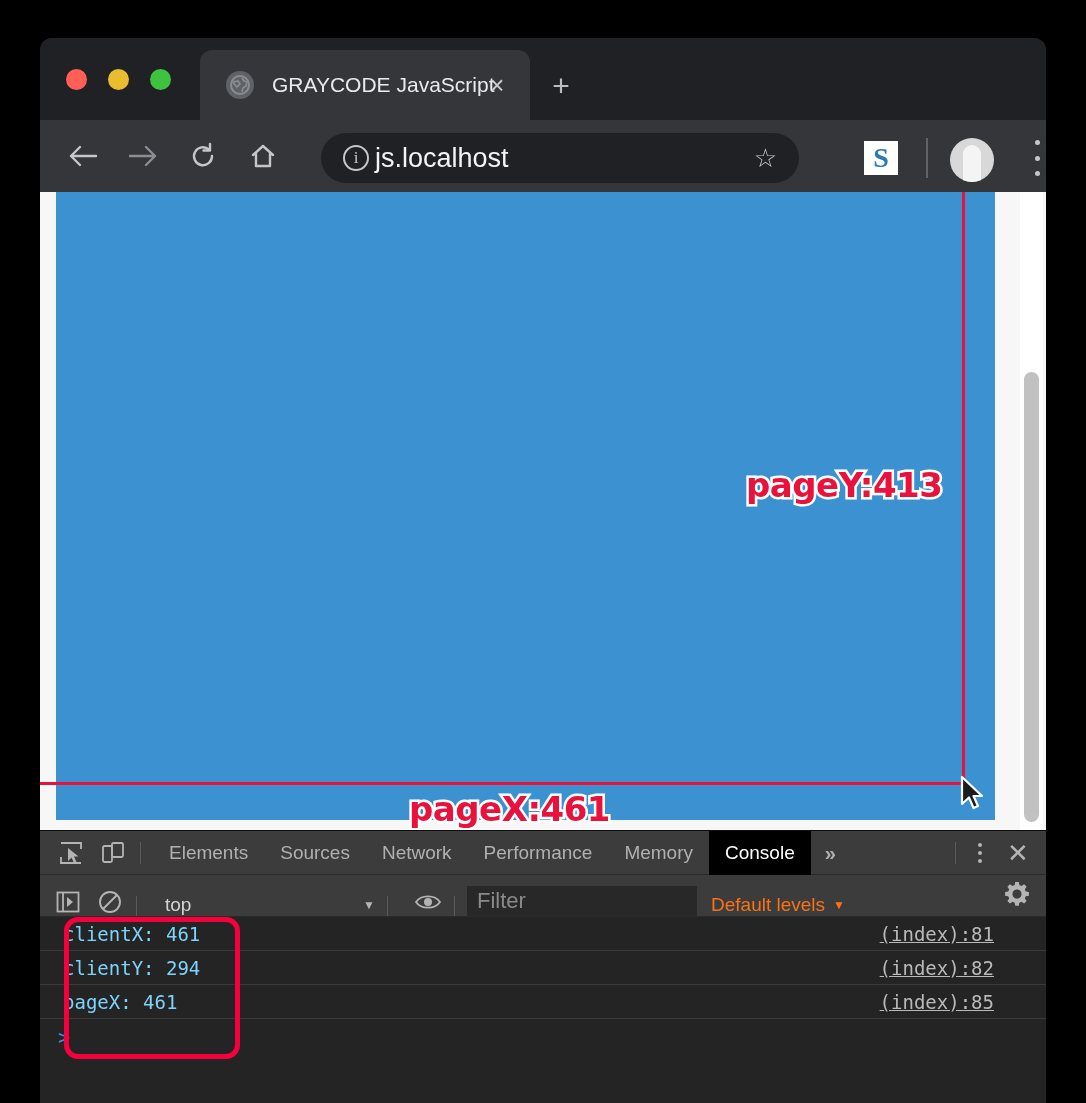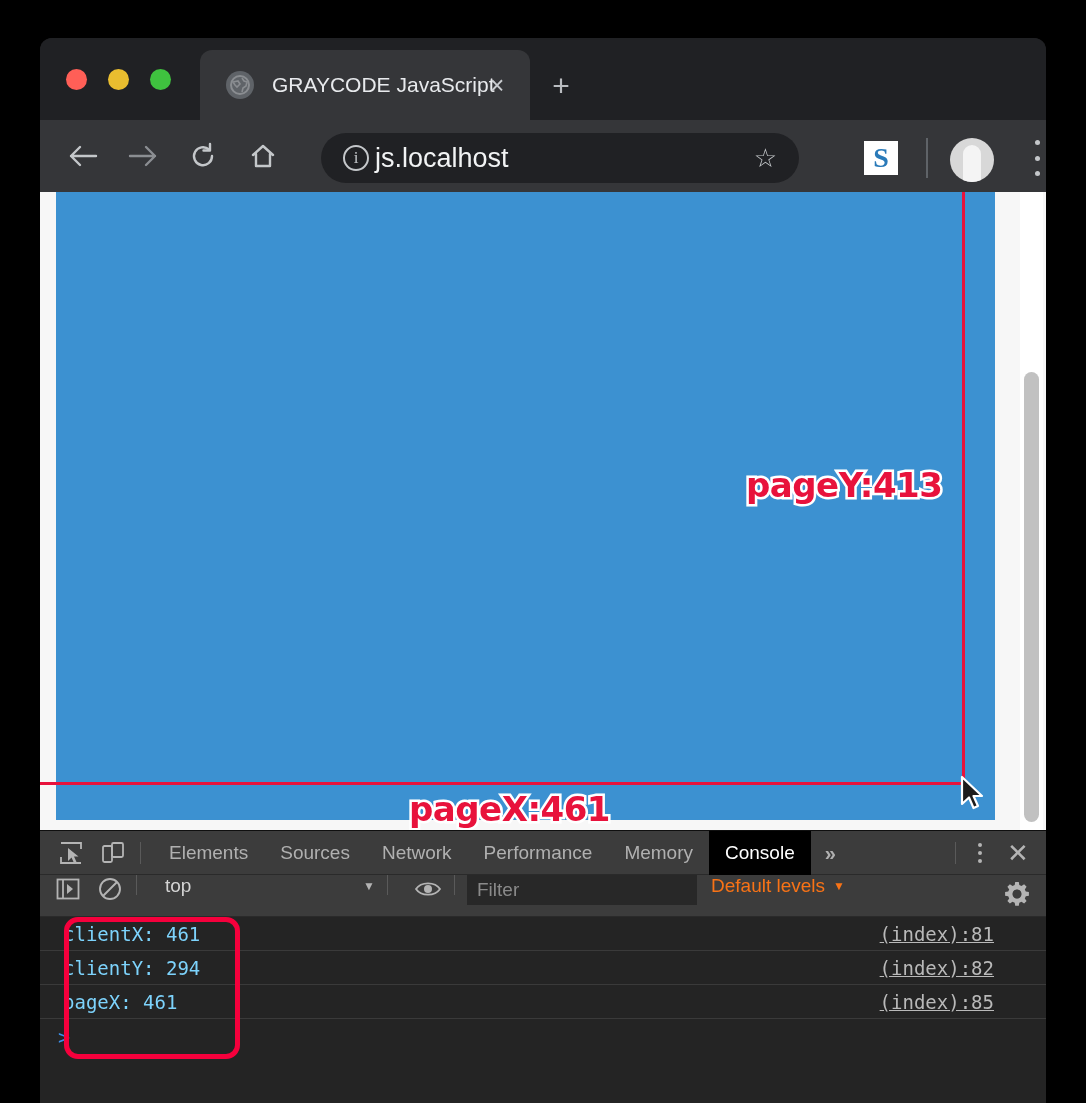--- a/index.html
+++ b/index.html
@@ -248,39 +248,39 @@
   .dt-close {
     width: 40px; height: 44px; color: #b4b4b4;
     font-size: 26px; line-height: 44px; text-align: center;
     margin-right: 8px;
   }
 
   .dt-filterbar {
     position: relative;
     height: 42px;
     background: #3c3c3c;
-    display: flex; align-items: flex-start;
+    display: flex; align-items: flex-end;
     border-bottom: 1px solid #2a2a2a;
   }
   .fb-ico {
     width: 28px; height: 28px; margin-left: 14px;
     display: flex; align-items: center; justify-content: center;
     color: #b4b4b4;
   }
   .ctx-select {
     display: flex; align-items: center;
     margin-left: 16px; width: 210px;
     color: #d4d4d4; font-size: 19px;
   }
   .ctx-select .arrow { margin-left: auto; font-size: 12px; color: #b4b4b4; }
   .fb-sep { width: 1px; height: 20px; background: #5a5a5a; margin: 0 12px; }
   .filter-input {
     width: 230px; height: 30px;
     background: #282828; border: none; outline: none;
-    color: #d4d4d4; font-size: 19px; padding: 0 10px;
+    color: #d4d4d4; font-size: 22px; padding: 0 10px;
     font-family: "Liberation Sans", sans-serif;
   }
   .filter-input::placeholder { color: #8a8a8a; }
   .levels {
     margin-left: 14px; color: #f97316; font-size: 19px;
     display: flex; align-items: center; gap: 8px;
   }
   .levels .arrow { font-size: 12px; }
   .gear {
     position: absolute; right: 16px; top: 50%;

